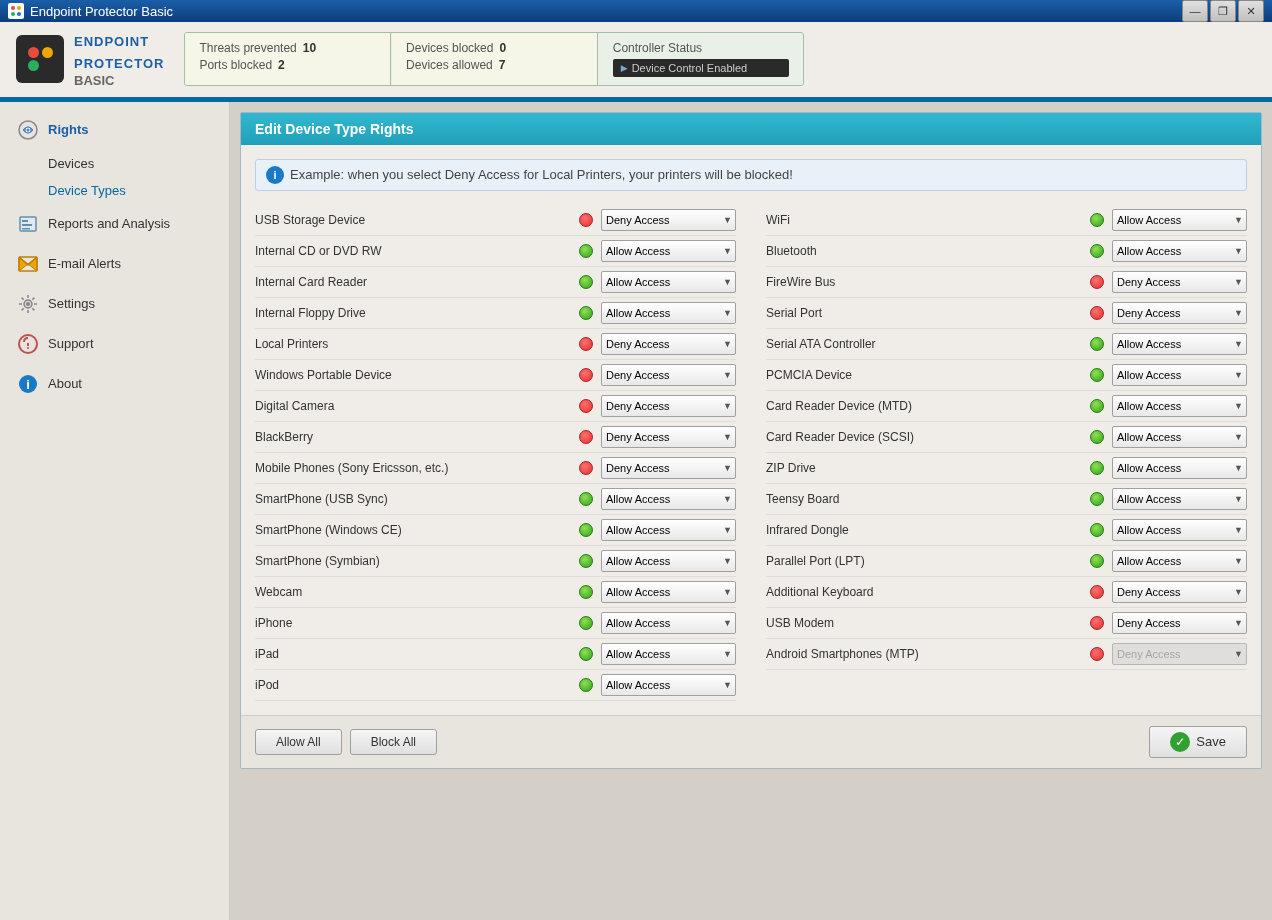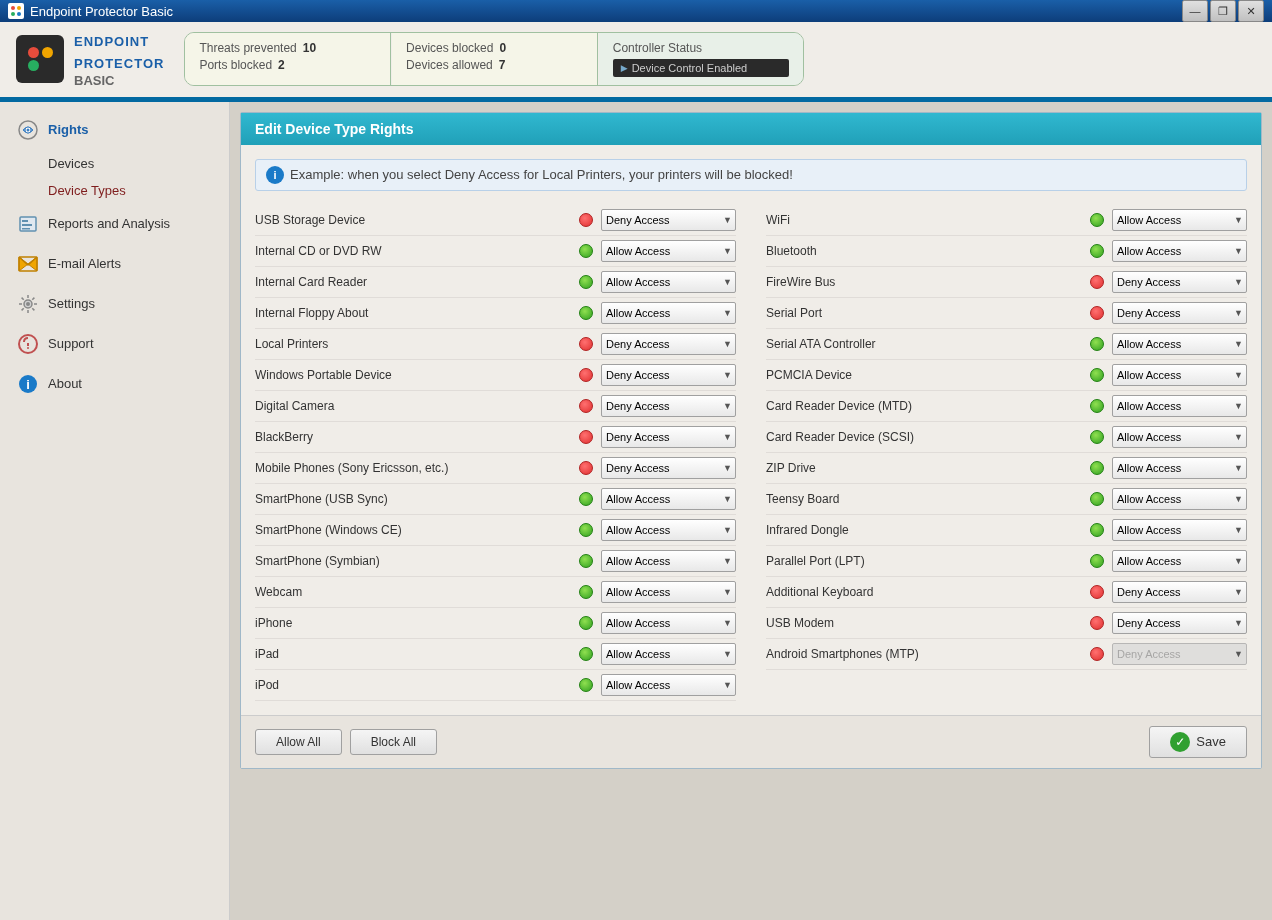--- a/index.html
+++ b/index.html
@@ -50,21 +50,21 @@
     .tl-green { background: #27ae60; }
     .logo-text { line-height: 1.2; }
     .logo-text .ep { font-size: 18px; font-weight: bold; color: #1a5fa8; letter-spacing: 1px; }
     .logo-text .basic { font-size: 13px; color: #666; font-weight: bold; }
 
     .stats-panel {
       display: flex;
       flex: 1;
       gap: 1px;
       border: 1px solid #a0c0a0;
-      border-radius: 10px;
+      border-radius: 3px;
       overflow: hidden;
       max-width: 620px;
     }
     .stat-section {
       flex: 1;
       padding: 8px 14px;
       background: #f5f5e8;
       border-right: 1px solid #a0c0a0;
     }
     .stat-section:last-child { border-right: none; background: #e8f0e8; }
@@ -100,21 +100,21 @@
       cursor: pointer;
       color: #333;
     }
     .sidebar-item.active { color: #1a5fa8; font-weight: bold; }
     .sidebar-item .icon { width: 24px; height: 24px; display: flex; align-items: center; justify-content: center; }
     .sidebar-sub-item {
       padding: 6px 16px 6px 48px;
       cursor: pointer;
       color: #333;
     }
-    .sidebar-sub-item.active { color: #7f1d1d; }
+    .sidebar-sub-item.active { color: #0369a1; }
 
     
     .content-area { flex: 1; background: #d4d0c8; padding: 10px; overflow: auto; }
 
     
     .edit-panel {
       background: #f0ede8;
       border: 1px solid #a0b8c8;
       border-radius: 2px;
     }
@@ -420,21 +420,21 @@
                 </div>
                 <div class="device-row">
                   <span class="device-name">Internal Card Reader</span>
                   <div class="status-dot dot-green"></div>
                   <div class="select-wrapper">
                     <select><option value="Allow Access">Allow Access</option><option value="Deny Access">Deny Access</option></select>
                     <span class="select-arrow">▼</span>
                   </div>
                 </div>
                 <div class="device-row">
-                  <span class="device-name">Internal Floppy About</span>
+                  <span class="device-name">Internal Floppy Drive</span>
                   <div class="status-dot dot-green"></div>
                   <div class="select-wrapper">
                     <select><option value="Allow Access">Allow Access</option><option value="Deny Access">Deny Access</option></select>
                     <span class="select-arrow">▼</span>
                   </div>
                 </div>
                 <div class="device-row">
                   <span class="device-name">Local Printers</span>
                   <div class="status-dot dot-red"></div>
                   <div class="select-wrapper">

